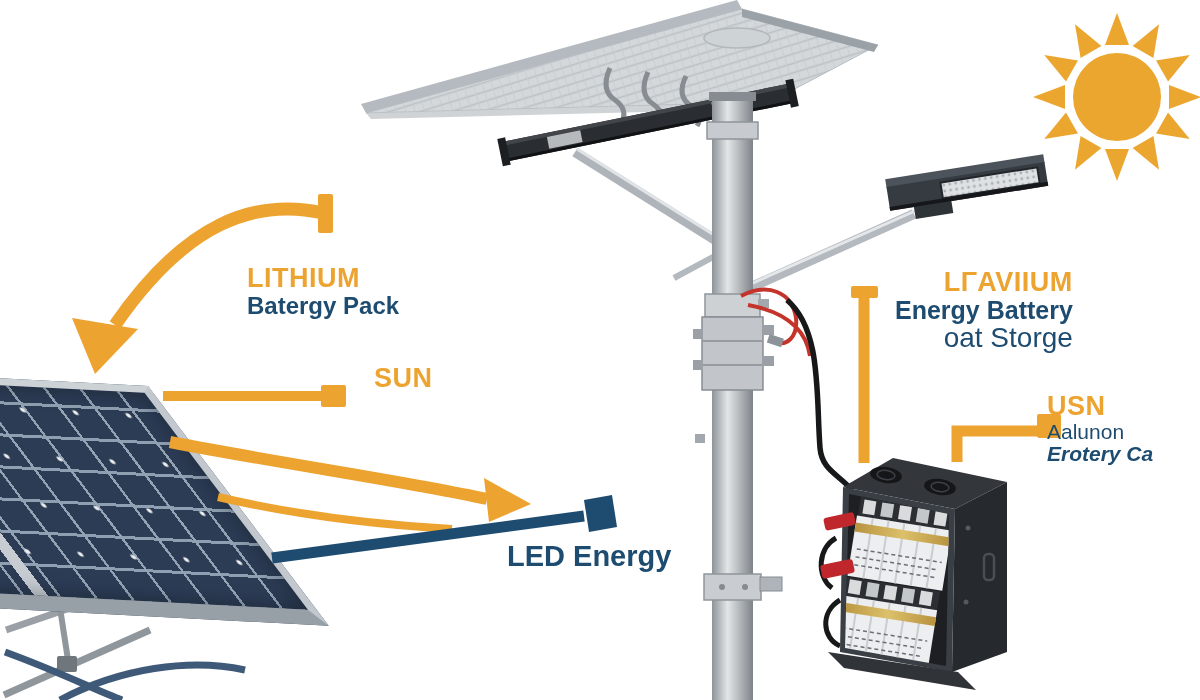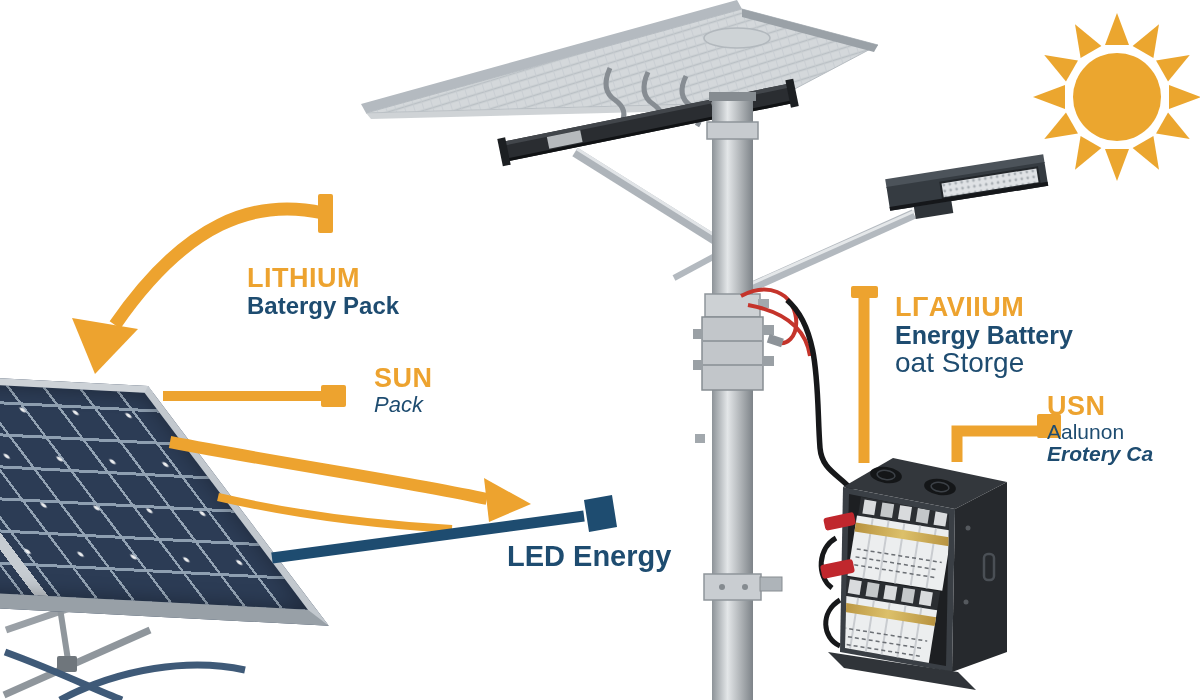--- a/index.html
+++ b/index.html
@@ -29,21 +29,21 @@
   
   .label{position:absolute;line-height:1.06;white-space:nowrap;}
   .t-orange{color:#EDA32F;font-weight:800;font-size:27px;letter-spacing:.5px;}
   .t-navy-b{color:#1E4C70;font-weight:800;font-size:24px;}
   .t-navy-i{color:#1E4C70;font-style:italic;font-weight:500;font-size:22px;}
   .t-navy-r{color:#1E4C70;font-weight:400;font-size:22px;}
   .lbl-lithium{left:247px;top:244px;margin-top:20px;}
   .lbl-sun{left:374px;top:364px;}
   .lbl-led{left:507px;top:541px;}
   .lbl-led .t-navy-b{font-size:29px;}
-  .lbl-energy{left:895px;top:293px;}
+  .lbl-energy{left:895px;top:268px;text-align:right;}
   .lbl-energy .t-navy-b{font-size:25px;}
   .lbl-energy .t-navy-r{font-size:28px;font-weight:400;}
   .lbl-usn{left:1047px;top:392px;}
   .lbl-usn .t-navy-r{font-size:21px;}
   .lbl-usn .t-navy-i{font-size:21px;font-weight:600;}
 </style>
 </head>
 <body>
 
 <div class="scene">
@@ -280,21 +280,20 @@
     </g>
   </svg>
 
   <div class="label lbl-lithium">
     <div class="t-orange">LITHIUM</div>
     <div class="t-navy-b">Batergy Pack</div>
   </div>
 
   <div class="label lbl-sun">
     <div class="t-orange">SUN</div>
-    <div class="t-navy-i">Pack</div>
   </div>
 
   <div class="label lbl-led">
     <div class="t-navy-b">LED Energy</div>
   </div>
 
   <div class="label lbl-energy">
     <div class="t-orange">LΓAVIIUM</div>
     <div class="t-navy-b">Energy Battery</div>
     <div class="t-navy-r">oat Storge</div>

